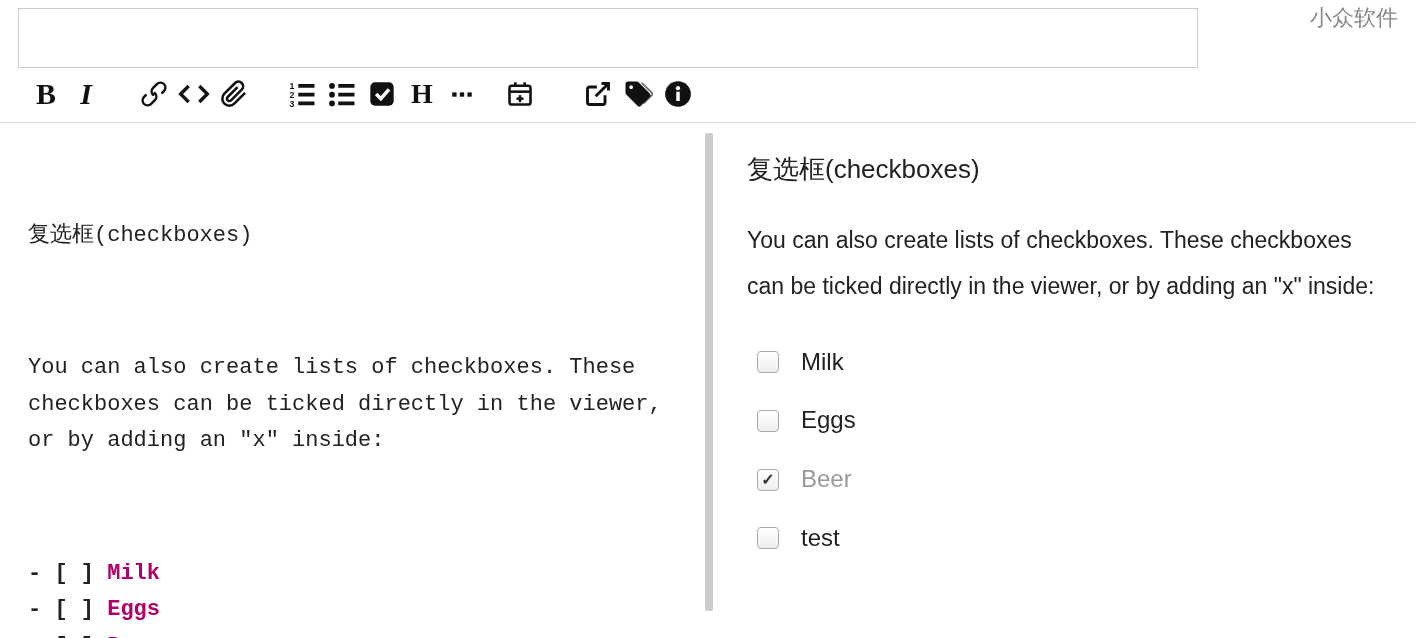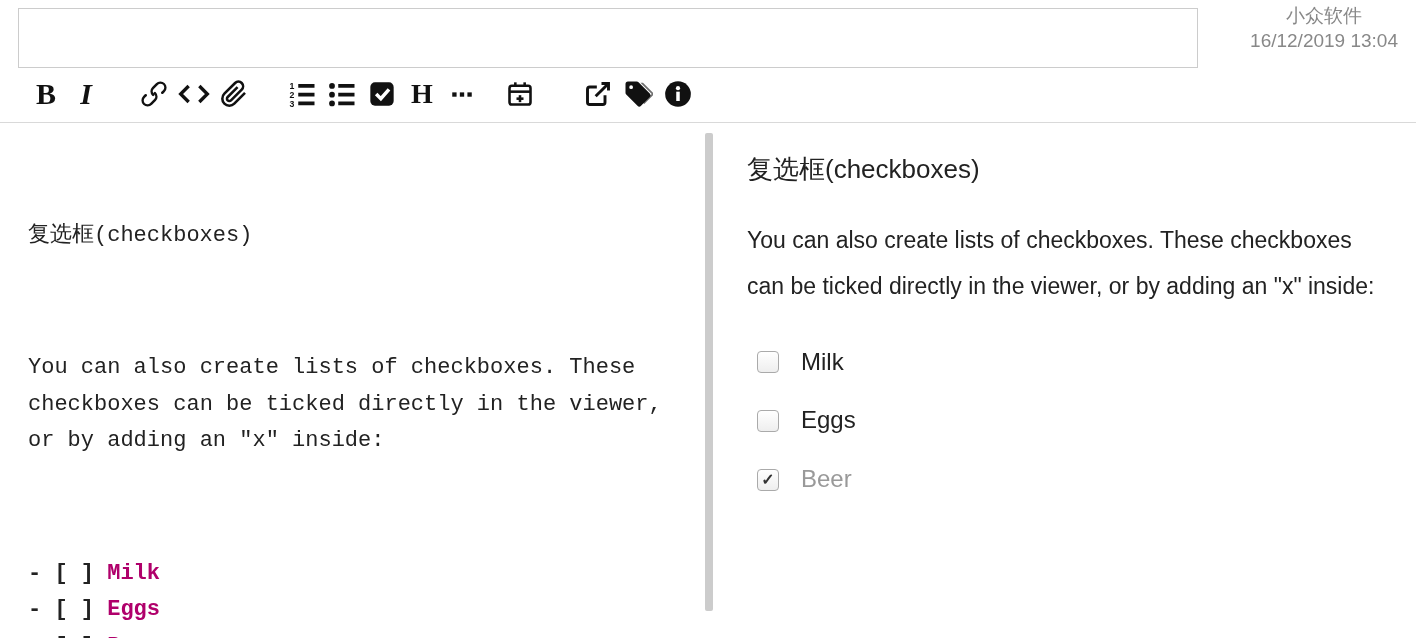--- a/index.html
+++ b/index.html
@@ -19,23 +19,23 @@
       height: 60px;
       border: 1px solid #ccc;
       font-size: 20px;
       padding: 6px 10px;
       outline: none;
     }
     .meta {
       position: absolute;
       top: 4px;
       right: 18px;
-      text-align: center;
+      text-align: left;
       color: #888;
-      font-size: 19px;
+      font-size: 22px;
       line-height: 1.3;
     }
     .toolbar {
       display: flex;
       align-items: center;
       gap: 0;
       padding: 8px 20px 10px 26px;
       border-bottom: 1px solid #d9d9d9;
     }
     .toolbar .btn {
@@ -125,21 +125,20 @@
     .md-item { color: #b0006b; }
     .editor-title { display:block; margin-bottom: 24px; }
     .editor-para { display:block; margin-bottom: 24px; }
     .editor-line { display:block;font-weight:bold; }
   </style>
 </head>
 <body>
 
 <div class="meta">
   <div>小众软件</div>
-  <div>16/12/2019 13:04</div>
 </div>
 
 <div class="title-input-wrap">
   <input class="title-input" value="" style="">
 </div>
 
 <div class="toolbar">
   <div class="btn">
     <span style="font-family:Georgia,serif;font-weight:900;font-size:30px">B</span>
   </div>
@@ -250,15 +249,19 @@
           <span>Milk</span>
         </li>
         <li>
           <span class="cb"></span>
           <span>Eggs</span>
         </li>
         <li class="done">
           <span class="cb checked"></span>
           <span>Beer</span>
         </li>
+        <li>
+          <span class="cb"></span>
+          <span>test</span>
+        </li>
       </ul>
   </div>
 </div>
 
 </body></html>

